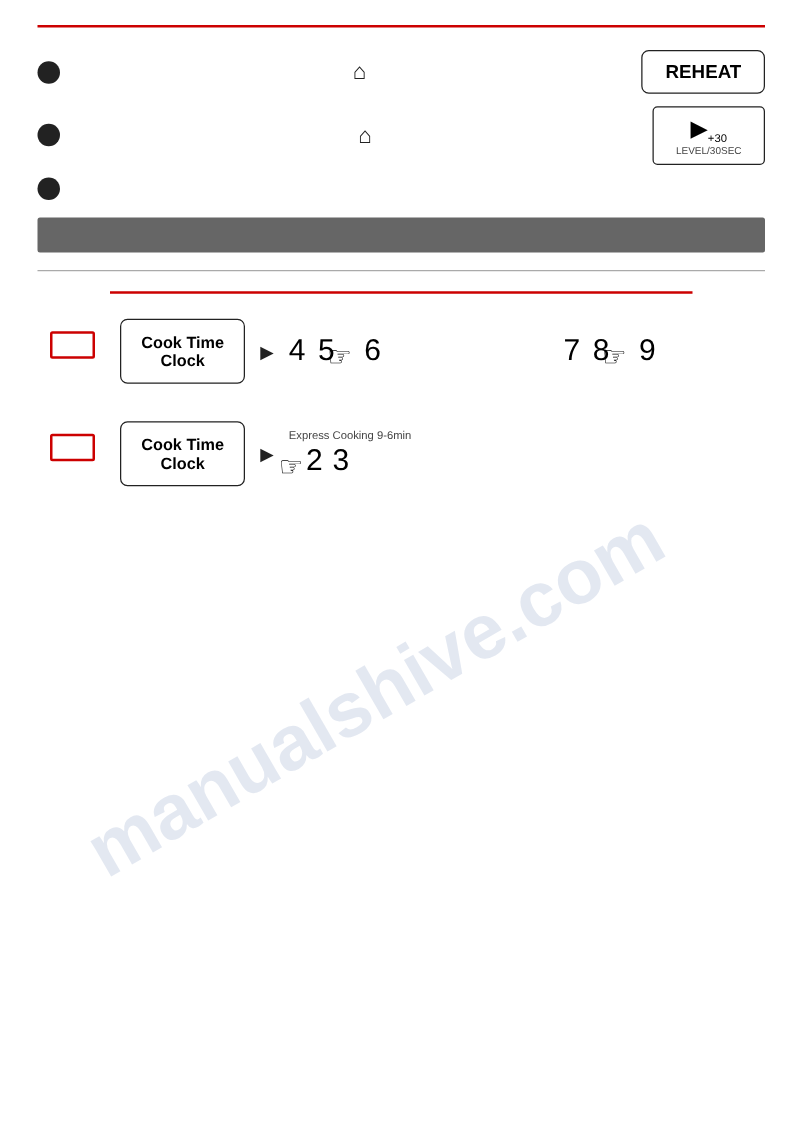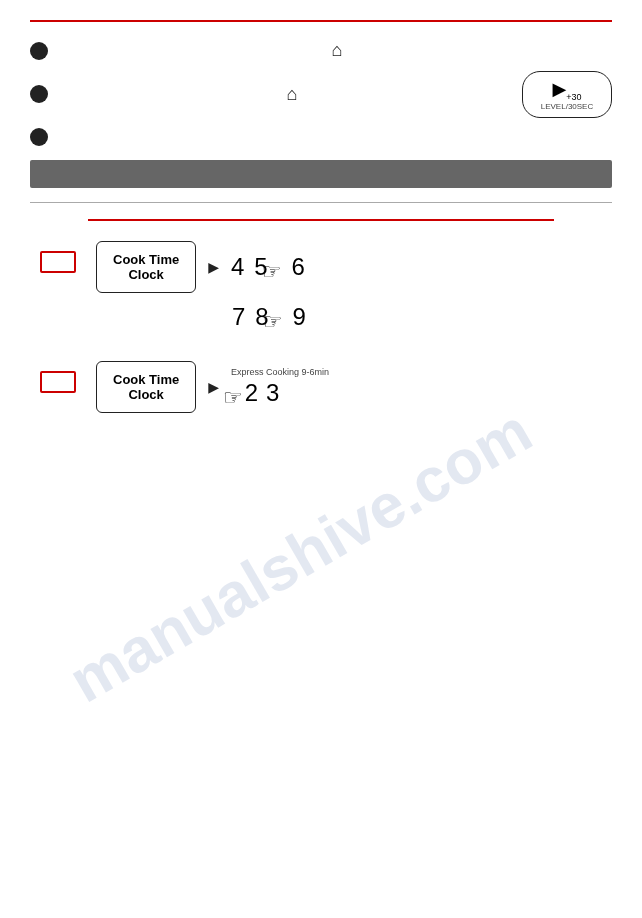--- a/index.html
+++ b/index.html
@@ -54,21 +54,21 @@
       padding: 8px 18px;
       font-size: 15px;
       font-weight: bold;
       background: #fff;
       cursor: pointer;
       min-width: 90px;
       text-align: center;
     }
     .start-btn {
       border: 1.5px solid #222;
-      border-radius: 18px;
+      border-radius: 4px;
       padding: 6px 12px;
       background: #fff;
       cursor: pointer;
       min-width: 90px;
       text-align: center;
       display: flex;
       flex-direction: column;
       align-items: center;
     }
     .start-btn-icon {
@@ -115,21 +115,21 @@
       height: 22px;
       border: 2px solid #cc0000;
       border-radius: 2px;
       margin-right: 20px;
       flex-shrink: 0;
       margin-top: 10px;
     }
 
     .diagram-content {
       display: flex;
-      flex-direction: column;
+      flex-direction: row;
       gap: 10px;
     }
 
     .diagram-row {
       display: flex;
       align-items: center;
       gap: 12px;
     }
 
     .cook-time-box {
@@ -218,20 +218,21 @@
 <div class="top-section">
   <hr class="red-line-top">
 
   <div class="row-item">
     <div class="bullet"></div>
     <div class="row-text">
       <span style="flex:1"></span>
       <span class="microwave-icon">⌂</span>
       <span style="flex:1"></span>
     </div>
+    <button class="reheat-btn">REHEAT</button>
   </div>
 
   <div class="row-item">
     <div class="bullet"></div>
     <div class="row-text">
       <span style="flex:1"></span>
       <span class="microwave-icon">⌂</span>
       <span style="flex:1"></span>
     </div>
     <button class="start-btn">

